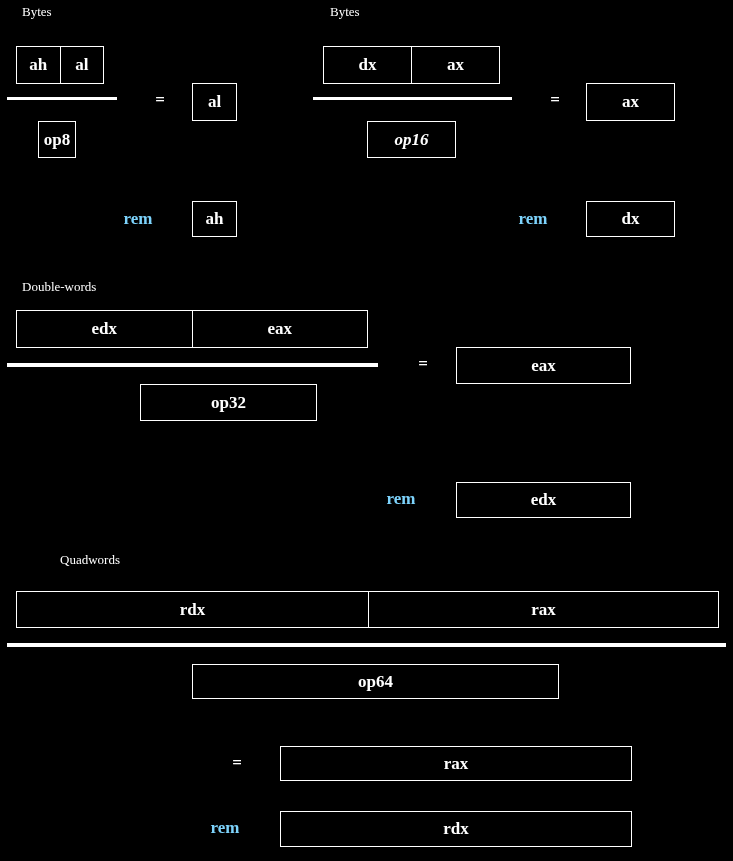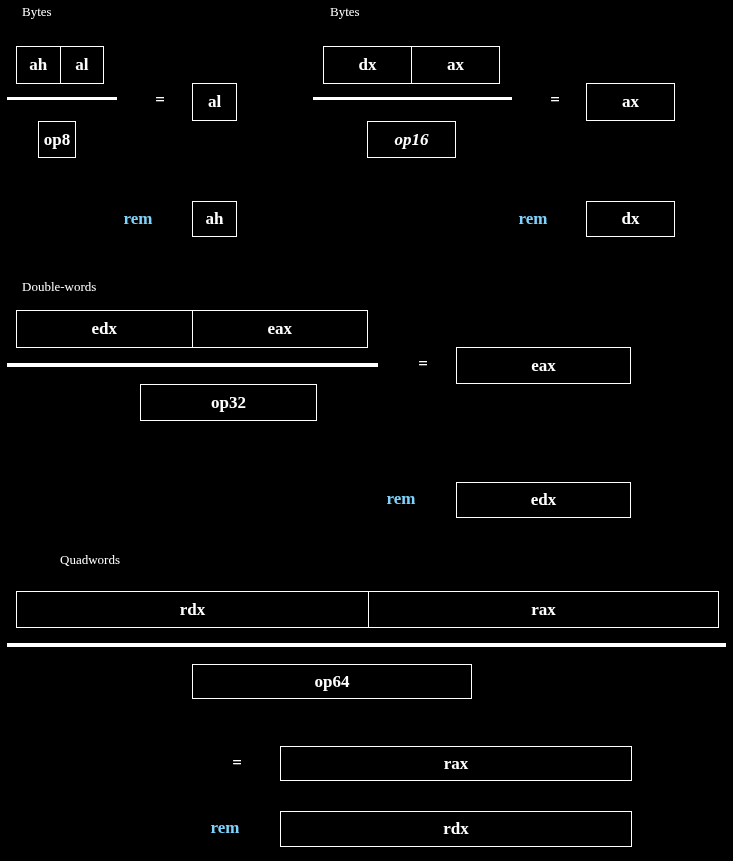--- a/index.html
+++ b/index.html
@@ -164,21 +164,21 @@
 
   <div class="heading" style="left:30px; top:550px;margin-left:30px;">Quadwords</div>
 
   <div class="pairbox" style="left:16px; top:591px; width:703px; height:37px;">
     <div class="cell left" style="width:352px;">rdx</div>
     <div class="cell" style="width:349px;">rax</div>
   </div>
 
   <div class="rule thick" style="left:7px; top:643px; width:719px;"></div>
 
-  <div class="box" style="left:192px; top:664px; width:280px; height:35px;">op64</div>
+  <div class="box" style="left:192px; top:664px; width:367px; height:35px;">op64</div>
 
   <div class="op" style="left:227px; top:754px; width:20px;">=</div>
 
   <div class="box" style="left:280px; top:746px; width:352px; height:35px;">rax</div>
 
   <div class="oplabel" style="left:197px; top:819px; width:56px;">rem</div>
 
   <div class="box" style="left:280px; top:811px; width:352px; height:36px;">rdx</div>
 
 </div>

